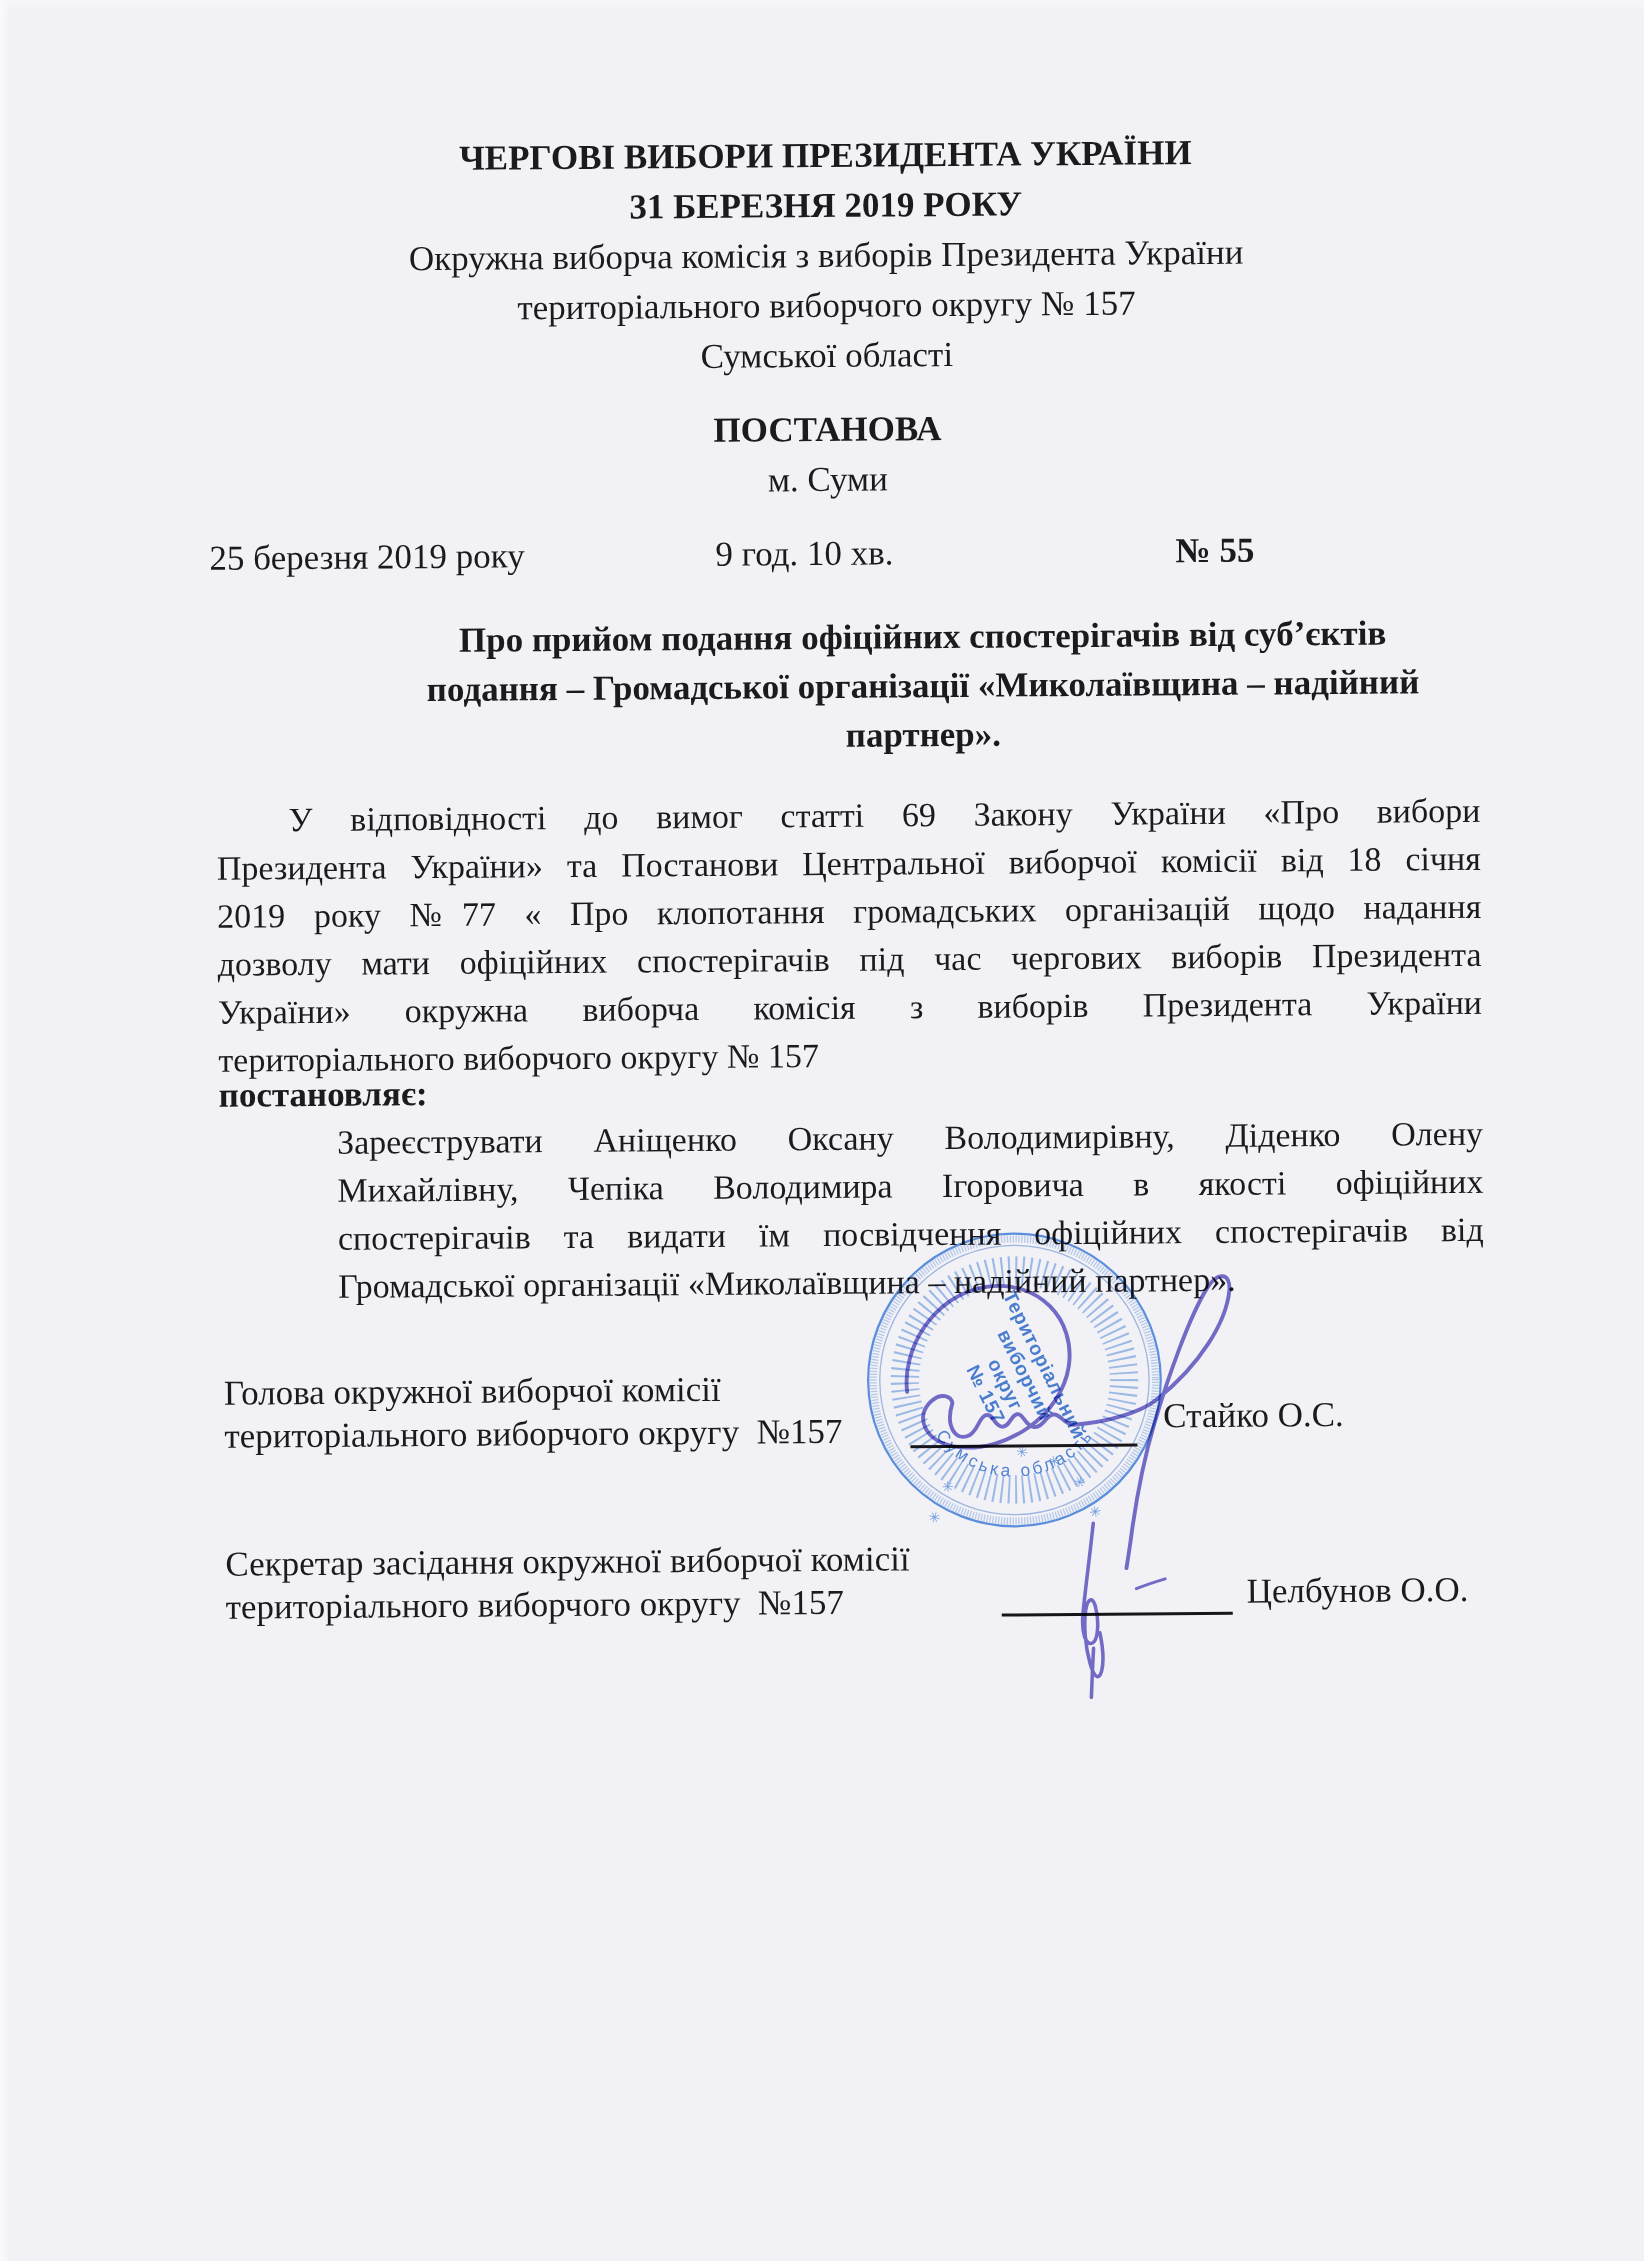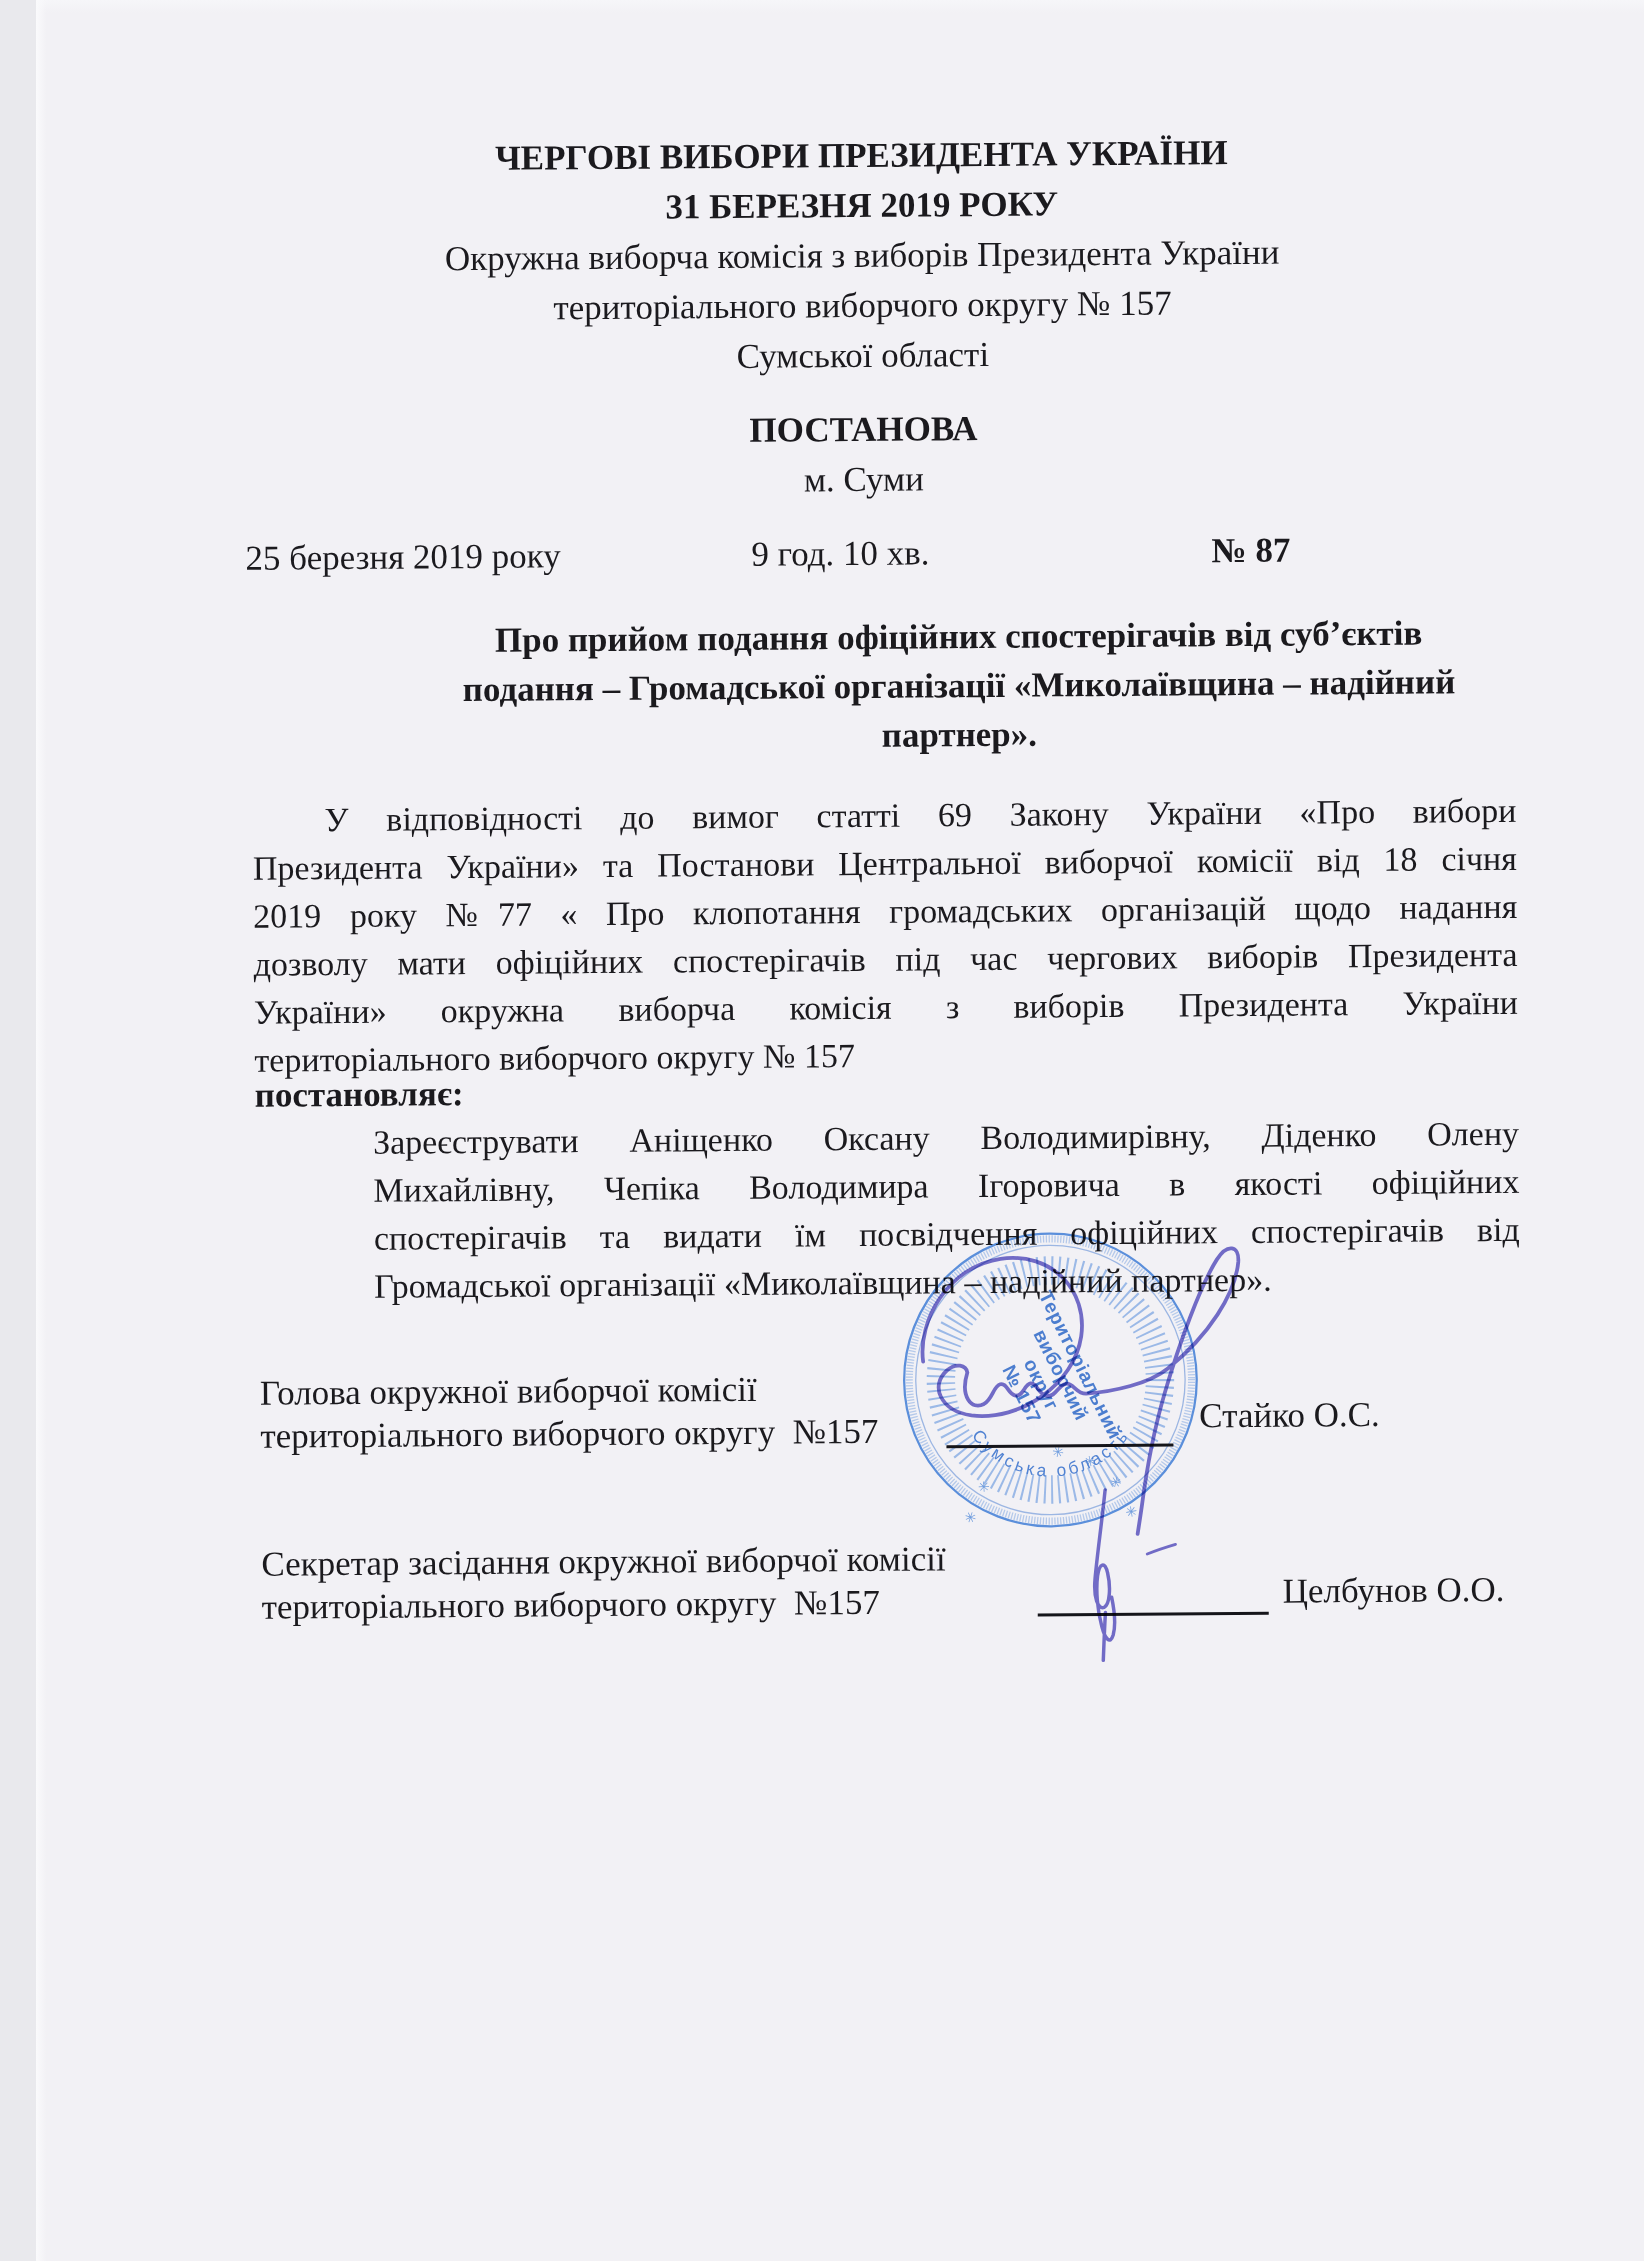--- a/index.html
+++ b/index.html
@@ -1,18 +1,18 @@
 <!DOCTYPE html>
 <html style="font-size:10.3px"><head>
 <meta charset="utf-8">
 <style>
   html,body{margin:0;padding:0;}
   body{width:1644px;height:2261px;background:#e9e9ed;position:relative;}
   .page{position:absolute;inset:0;background:#f2f1f5;overflow:hidden;
-        font-family:"Liberation Serif",serif;color:#1b1a1e;margin-left:36px;}
+        font-family:"Liberation Serif",serif;color:#1b1a1e;}
   .page::before{content:'';position:absolute;inset:0;pointer-events:none;
         background:linear-gradient(90deg,#fafafc 0,rgba(250,250,252,0) 10.3px),
                    linear-gradient(180deg,#f6f6f9 0,rgba(246,246,249,0) 13px);}
   #content{position:absolute;inset:0;transform:rotate(-0.45deg);
            transform-origin:822px 1135px;}
   .abs{position:absolute;}
   .bold{font-weight:700;}
   .nl{white-space:nowrap;}
   .hdr{left:219px;top:131px;width:1228px;text-align:center;
        font-size:35px;line-height:50px;}
@@ -65,21 +65,21 @@
   </div>
 
   <div class="abs blk2">
     <div class="bold nl">ПОСТАНОВА</div>
     <div class="nl">м. Суми</div>
   </div>
 
   <div class="abs meta">
     <span class="m-date">25 березня 2019 року</span>
     <span class="m-time">9 год. 10 хв.</span>
-    <span class="m-num">№ 87</span>
+    <span class="m-num">№ 55</span>
   </div>
 
   <div class="abs subject">
     <div class="nl">Про прийом подання офіційних спостерігачів від суб’єктів</div>
     <div class="nl">подання – Громадської організації «Миколаївщина – надійний</div>
     <div class="nl">партнер».</div>
   </div>
 
   <div class="abs para p1">
     <div class="jl indent">У відповідності до вимог статті 69 Закону України «Про вибори</div>

